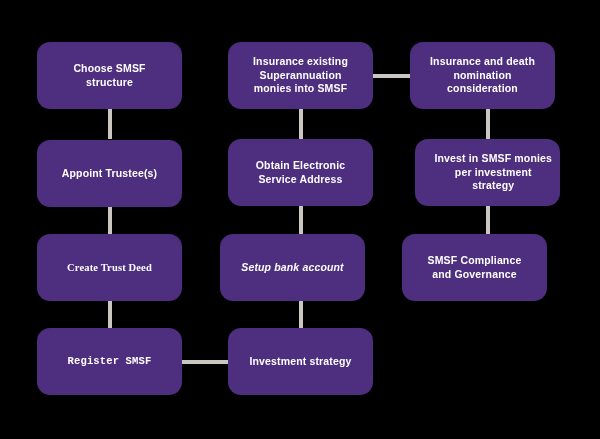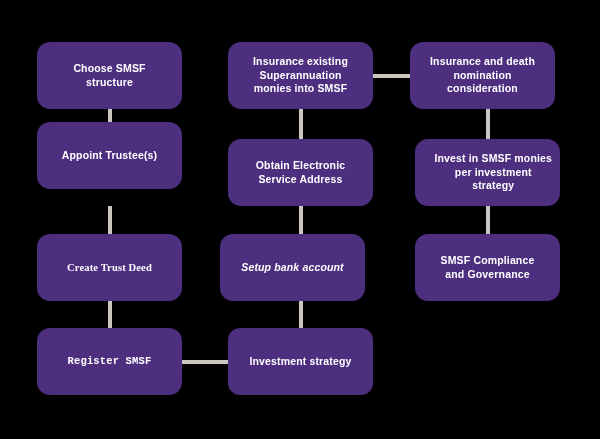--- a/index.html
+++ b/index.html
@@ -55,52 +55,52 @@
       <div class="edge" style="left: 298.5px; top: 109px; width: 4px; height: 30px;"></div>
       <div class="edge" style="left: 373px; top: 73.5px; width: 42px; height: 4px;"></div>
       <div class="edge" style="left: 485.5px; top: 109px; width: 4px; height: 30px;"></div>
       <div class="edge" style="left: 485.5px; top: 206px; width: 4px; height: 28px;"></div>
     </div>
   <div id="nodes-layer">
       <div class="node" style="left: 37px; top: 42px;">
         <span class="node-label">Choose SMSF
 structure</span>
       </div>
-      <div class="node" style="left: 37px; top: 122px;">
+      <div class="node" style="left: 37px; top: 140px;">
         <span class="node-label">Appoint Trustee(s)</span>
       </div>
       <div class="node" style="left: 37px; top: 234px; font-family: Liberation Serif, serif;">
         <span class="node-label">Create Trust Deed</span>
       </div>
       <div class="node" style="left: 37px; top: 328px; font-family: Liberation Mono, monospace;">
         <span class="node-label">Register SMSF</span>
       </div>
       <div class="node" style="left: 228px; top: 42px;">
         <span class="node-label">Insurance existing
 Superannuation
 monies into SMSF</span>
       </div>
       <div class="node" style="left: 228px; top: 139px; justify-content: center;">
         <span class="node-label">Obtain Electronic
 Service Address</span>
       </div>
       <div class="node" style="left: 220px; top: 234px; font-style: italic;">
         <span class="node-label">Setup bank account</span>
       </div>
-      <div class="node" style="left: 228px; top: 328px; border-radius: 12px;">
+      <div class="node" style="left: 228px; top: 328px;">
         <span class="node-label">Investment strategy</span>
       </div>
       <div class="node" style="left: 410px; top: 42px;">
         <span class="node-label">Insurance and death
 nomination
 consideration</span>
       </div>
       <div class="node" style="left: 415px; top: 139px; justify-content: flex-end;">
         <span class="node-label">Invest in SMSF monies
 per investment
 strategy</span>
       </div>
-      <div class="node" style="left: 415px; top: 234px;">
+      <div class="node" style="left: 402px; top: 234px;">
         <span class="node-label">SMSF Compliance
 and Governance</span>
       </div>
     </div>
 </div>
 
 </body></html>

